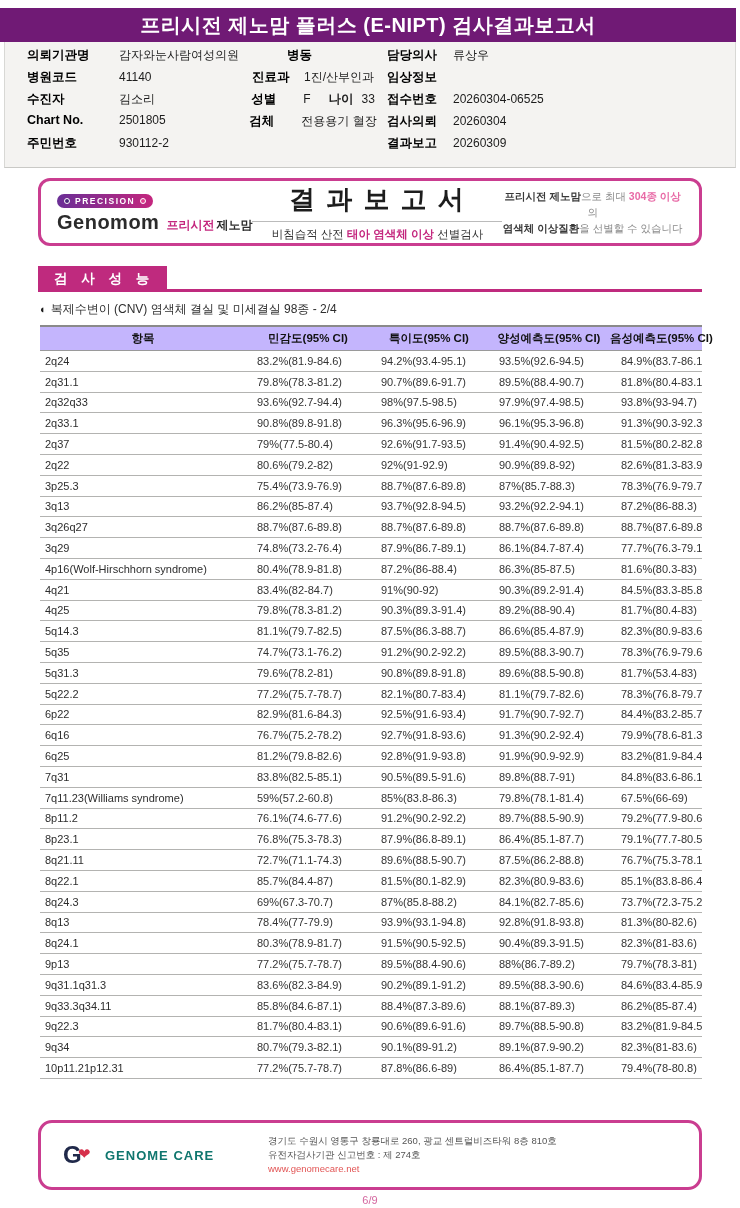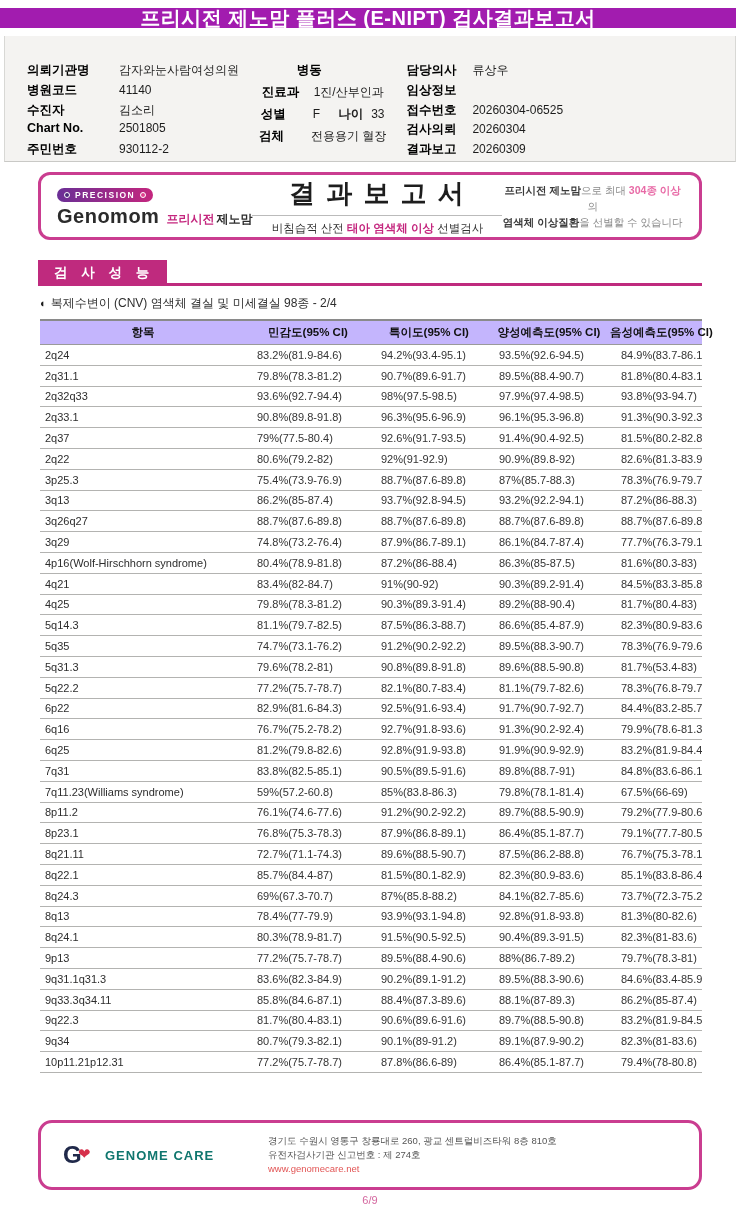--- a/index.html
+++ b/index.html
@@ -7,39 +7,39 @@
     width:740px;height:1208px;
     background:#ffffff;
     font-family:"Liberation Sans","DejaVu Sans",sans-serif;
     color:#222;
     position:relative;
     overflow:hidden;
   }
   
   .top-banner{
     margin:8px 4px 0 0;
-    height:20px;
-    background:#a21caf;
+    height:34px;
+    background:#701a75;
     display:flex;align-items:center;justify-content:center;
   }
   .top-banner h1{
     margin:0;color:#ffffff;font-size:20px;font-weight:bold;letter-spacing:0.5px;
   }
   
   .patient-info{
-    margin:8px 4px;
+    margin:0 4px;
     background:#f4f3f1;
     border-left:1px solid #d8d8d5;
     border-right:1px solid #d8d8d5;
     border-bottom:1px solid #c9c9c6;
     height:126px;
     display:flex;
-    padding:26px 0 0 22px;
+    padding:5px 0 0 22px;
     box-sizing:border-box;
-    gap:10px;
+    gap:0;
   }
   .info-col{display:flex;flex-direction:column;}
   .info-col-1{width:212px;}
   .info-col-2{width:148px;align-items:center;}
   .info-col-3{width:330px;}
   .info-row{display:flex;align-items:baseline;height:22px;}
   .info-label{font-weight:bold;color:#000;font-size:12.5px;white-space:nowrap;}
   .info-value{color:#1c1c1c;font-size:12px;white-space:nowrap;}
   .info-col-1 .info-label{width:92px;}
   .info-col-2 .info-label{width:52px;}

